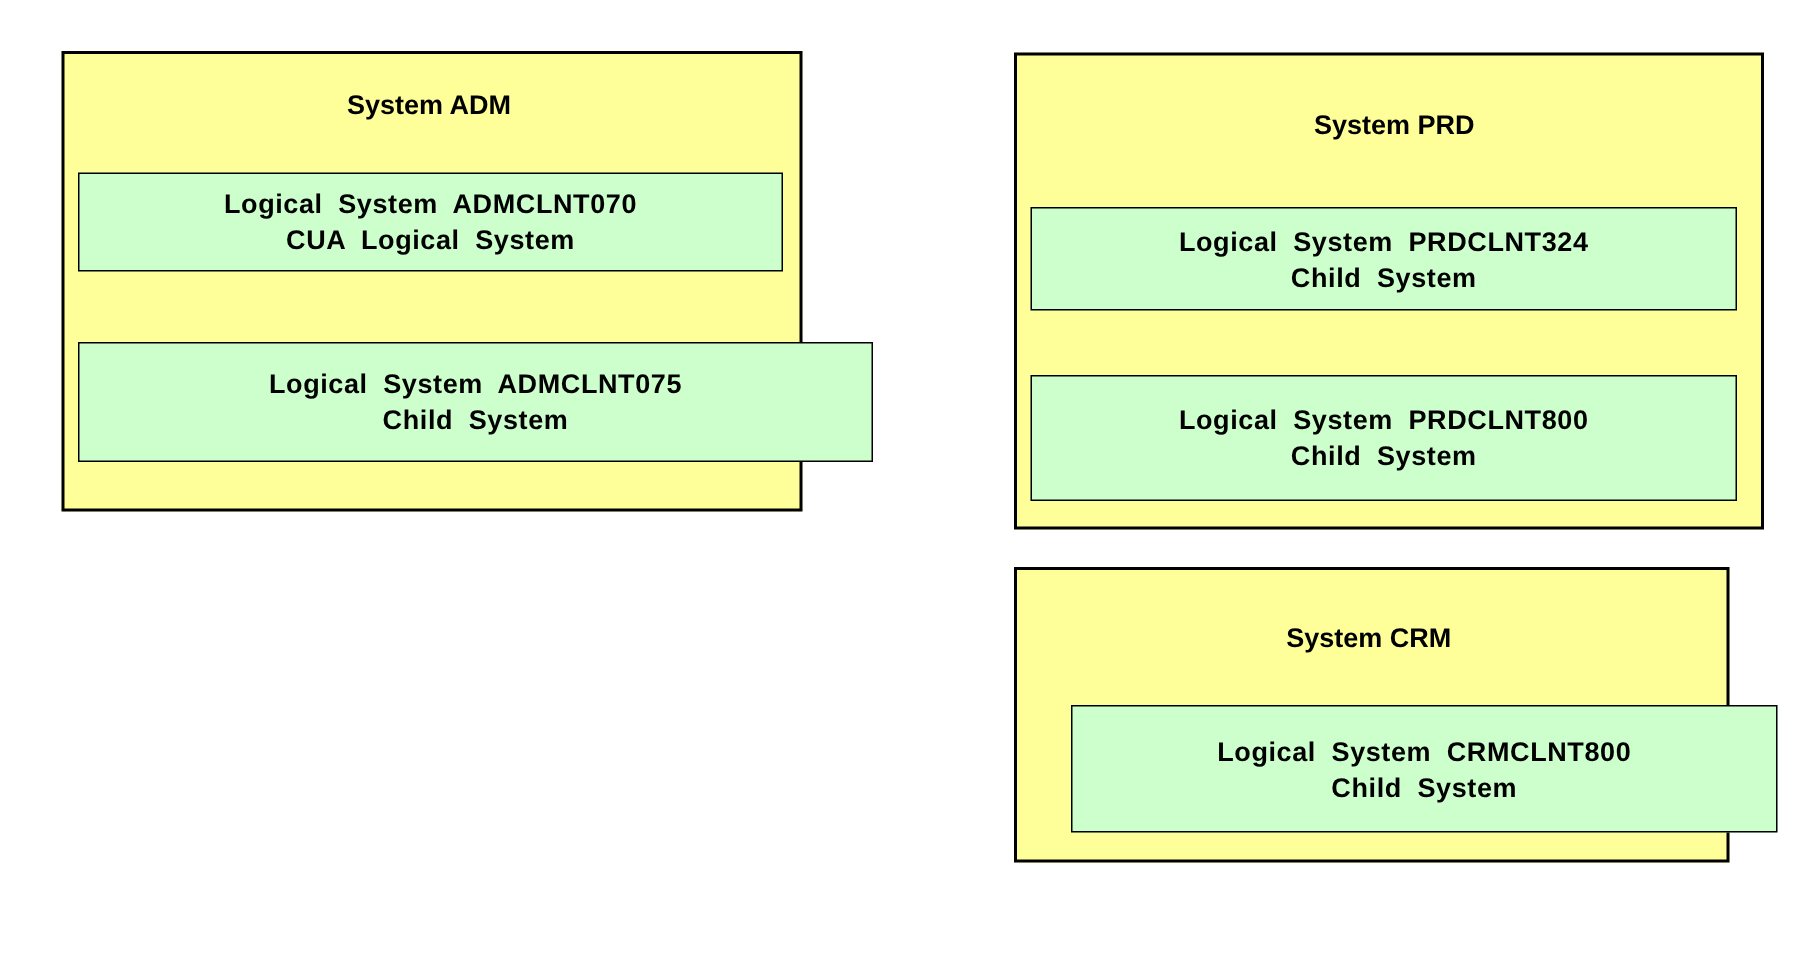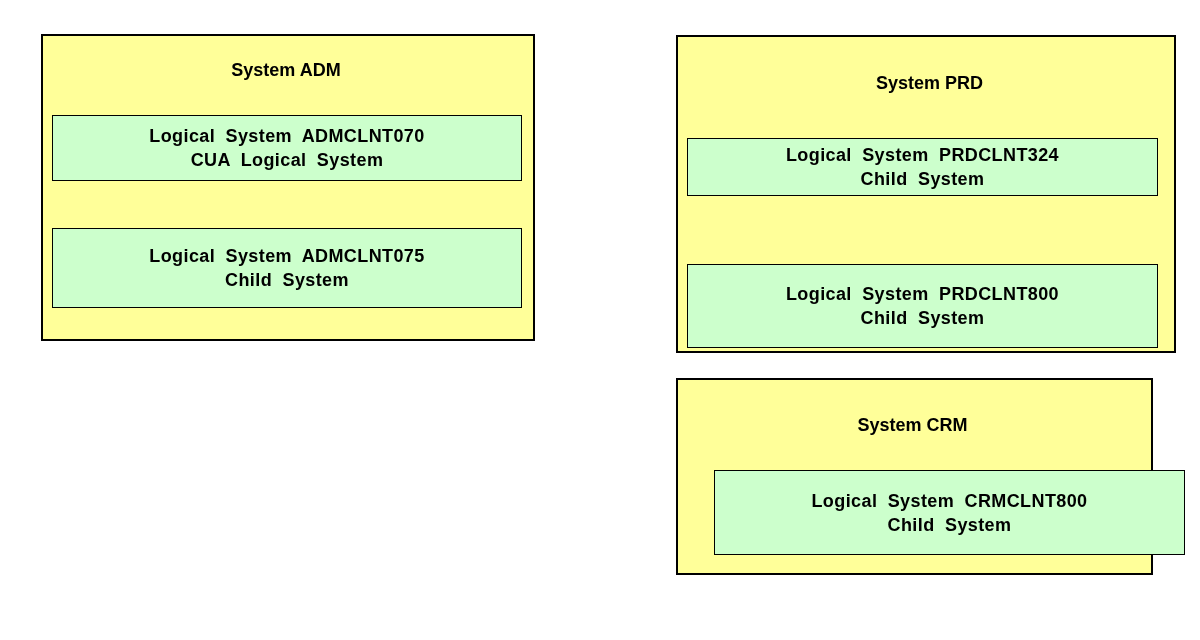--- a/index.html
+++ b/index.html
@@ -45,26 +45,26 @@
     font-size: 18px;
     line-height: 24px;
     word-spacing: 5px;
     letter-spacing: 0.4px;
     white-space: nowrap;
   }
   
   #adm      { left: 41px;  top: 34px;  width: 494px; height: 307px; }
   #adm .system-title { top: 21px; }
   #adm-ls1  { left: 9px;   top: 79px;  width: 470px; height: 66px; }
-  #adm-ls2  { left: 9px;   top: 192px; width: 470px; height: 80px; text-align: right; }
+  #adm-ls2  { left: 9px;   top: 192px; width: 530px; height: 80px; text-align: right; }
   
   #prd      { left: 676px; top: 35px;  width: 500px; height: 318px; }
   #prd .system-title { top: 33px; padding-left: 11px; }
-  #prd-ls1  { left: 9px;   top: 101px; width: 471px; height: 58px; text-align: center; }
-  #prd-ls2  { left: 9px;   top: 227px; width: 471px; height: 84px; }
+  #prd-ls1  { left: 9px;   top: 101px; width: 471px; height: 69px; text-align: center; }
+  #prd-ls2  { left: 9px;   top: 213px; width: 471px; height: 84px; }
   
   #crm      { left: 676px; top: 378px; width: 477px; height: 197px; }
   #crm .system-title { top: 32px; }
   #crm-ls1  { left: 9px;   top: 90px;  width: 471px; height: 85px; margin-left: 27px; }
 </style>
 </head>
 <body>
 
 <div class="canvas">
 

